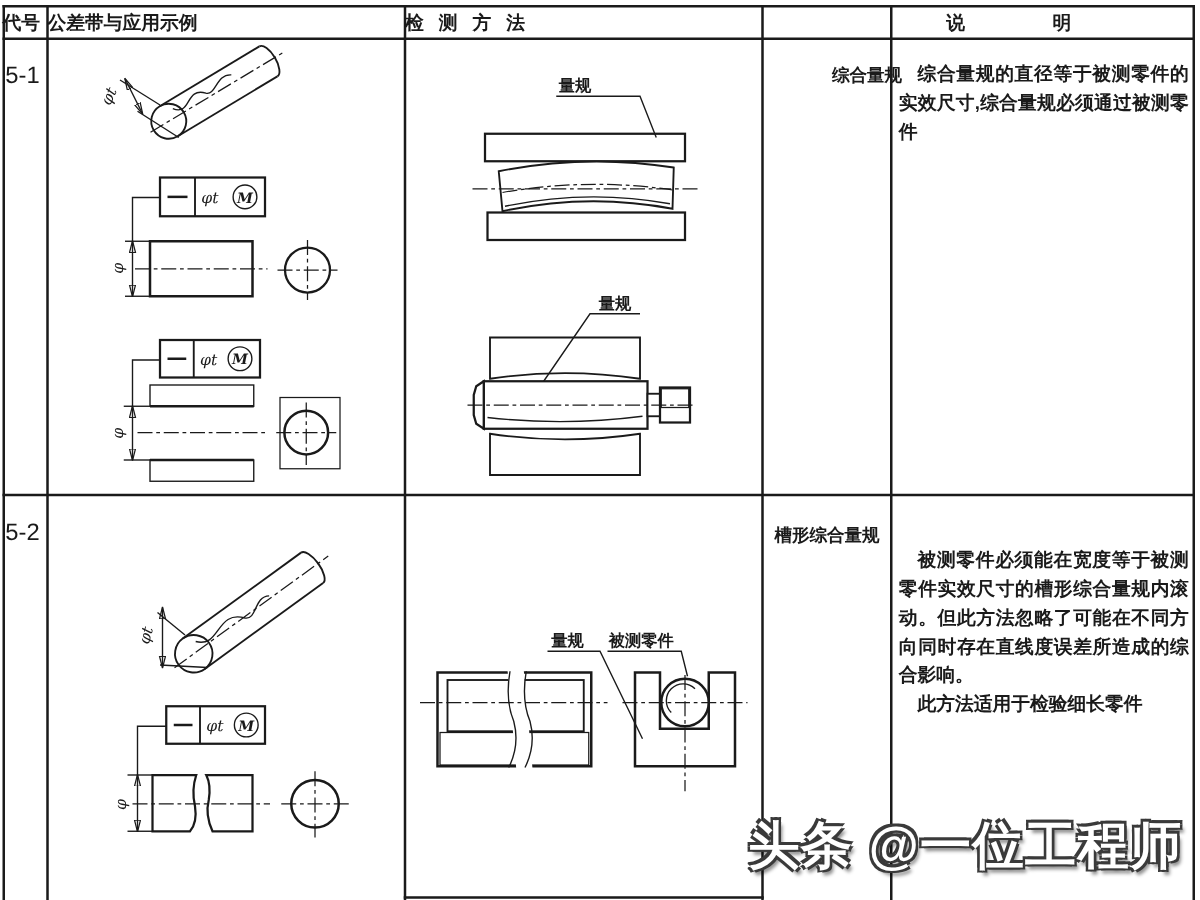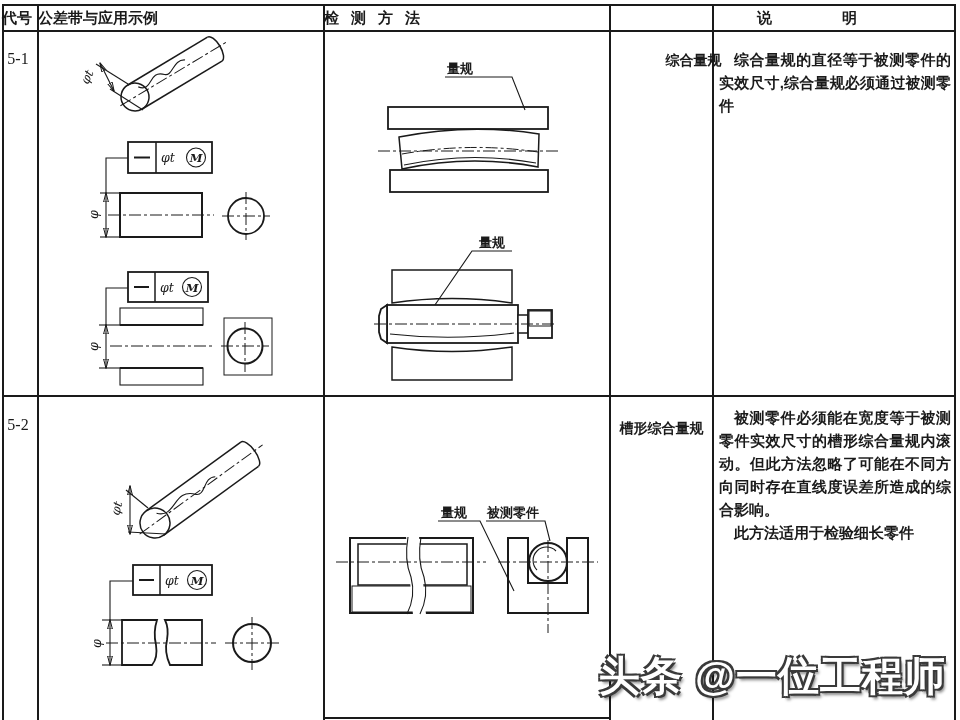--- a/index.html
+++ b/index.html
@@ -2,21 +2,21 @@
 <html><head>
 <meta charset="utf-8">
 <style>
   html,body{margin:0;padding:0;background:#e8e8e8;}
   .sheet{position:relative;width:960px;height:720px;background:#fff;overflow:hidden;
          font-family:"Liberation Sans","DejaVu Sans",sans-serif;color:#1a1a1a;}
   .gl{position:absolute;background:#1a1a1a;}
   .hcell{position:absolute;top:4px;height:28px;display:flex;align-items:center;justify-content:flex-start;
          font-weight:bold;font-size:15px;}
   .code{position:absolute;left:2px;width:32px;text-align:center;
-        font-family:Liberation Serif, serif;font-size:16px;}
+        font-family:Liberation Sans, sans-serif;font-size:19px;}
   .equip{position:absolute;left:610px;width:103px;text-align:center;font-size:14px;font-weight:600;}
   .notes{position:absolute;left:719px;width:232px;font-size:15px;line-height:23px;
          font-weight:600;text-align:justify;}
   .notes p{margin:0;text-indent:1em;text-align:justify;}
   .wm{position:absolute;right:14px;bottom:16px;font-size:41px;font-weight:bold;color:#fff;
       letter-spacing:1px;white-space:nowrap;
       text-shadow:-2px -2px 0 #3a3a3a,2px -2px 0 #3a3a3a,-2px 2px 0 #3a3a3a,2px 2px 0 #3a3a3a,3px 4px 3px rgba(0,0,0,.45);}
   svg{position:absolute;overflow:visible;}
   svg line,svg path,svg rect,svg circle{stroke:#1a1a1a;fill:none;stroke-linecap:butt;}
   .s2{stroke-width:2;} .s18{stroke-width:1.8;} .s15{stroke-width:1.5;} .s12{stroke-width:1.1;}
@@ -59,21 +59,21 @@
 
   <div class="code" style="top:50px;">5-1</div>
   <div class="code" style="top:416px;">5-2</div>
 
   <div class="equip" style="top:52px;padding-left:32px;">综合量规</div>
   <div class="equip" style="top:420px;">槽形综合量规</div>
 
   <div class="notes" style="top:48px;">
     <p>综合量规的直径等于被测零件的实效尺寸,综合量规必须通过被测零件</p>
   </div>
-  <div class="notes" style="top:406px;">
+  <div class="notes" style="top:437px;">
     <p>被测零件必须能在宽度等于被测零件实效尺寸的槽形综合量规内滚动。但此方法忽略了可能在不同方向同时存在直线度误差所造成的综合影响。</p>
     <p>此方法适用于检验细长零件</p>
   </div>
 
   <svg style="left:39px;top:32px;" width="284" height="363" viewBox="39 32 284 363">
     <defs>
       <pattern id="h1" width="7" height="7" patternUnits="userSpaceOnUse" patternTransform="rotate(45)">
         <line x1="0" y1="0" x2="0" y2="7" class="s12"></line>
       </pattern>
       <marker id="ar1" markerWidth="10" markerHeight="10" refX="9" refY="3" orient="auto-start-reverse" markerUnits="userSpaceOnUse">

